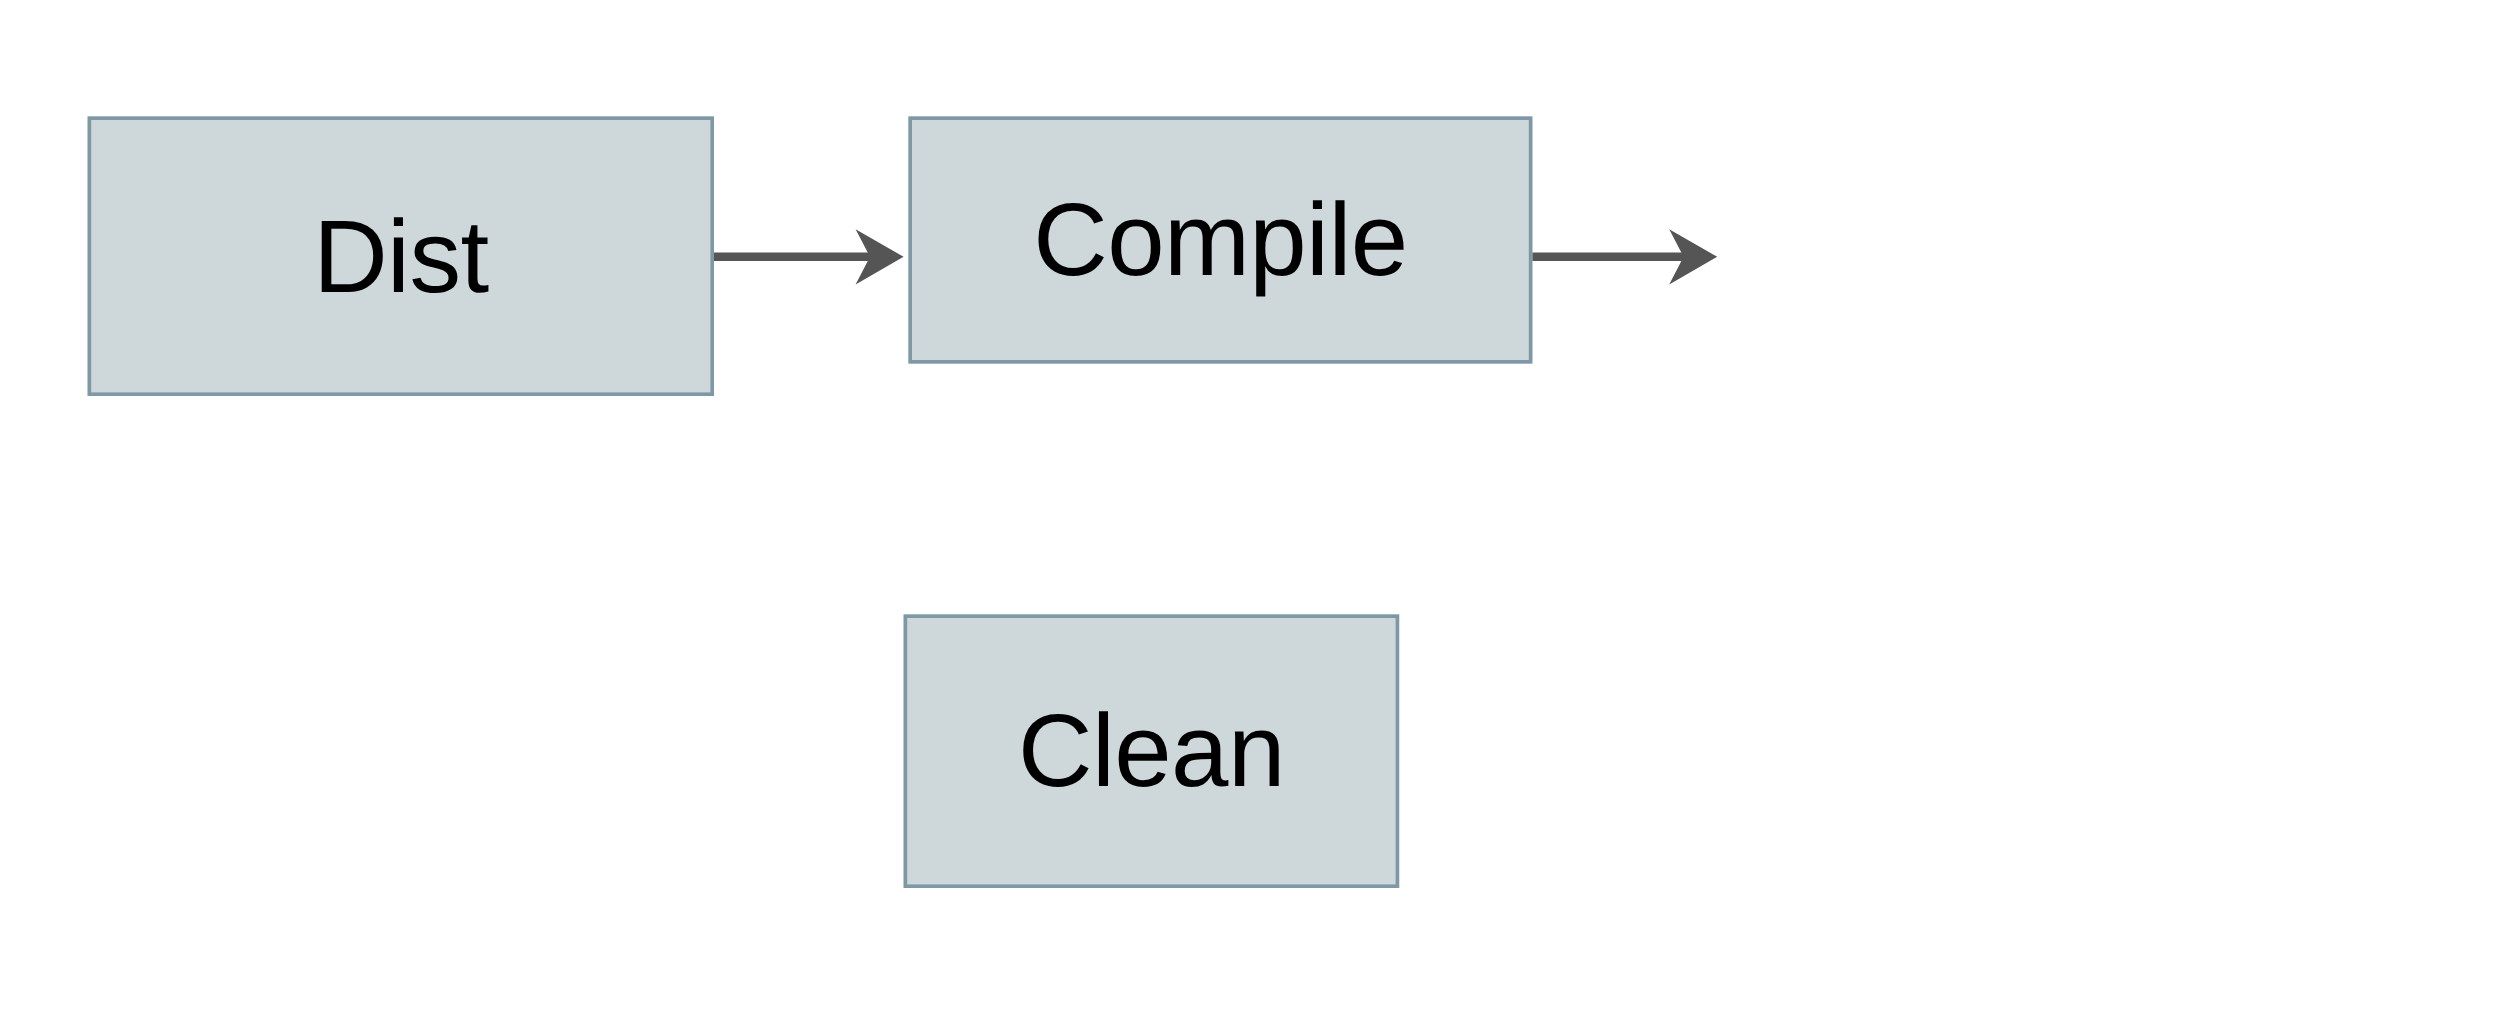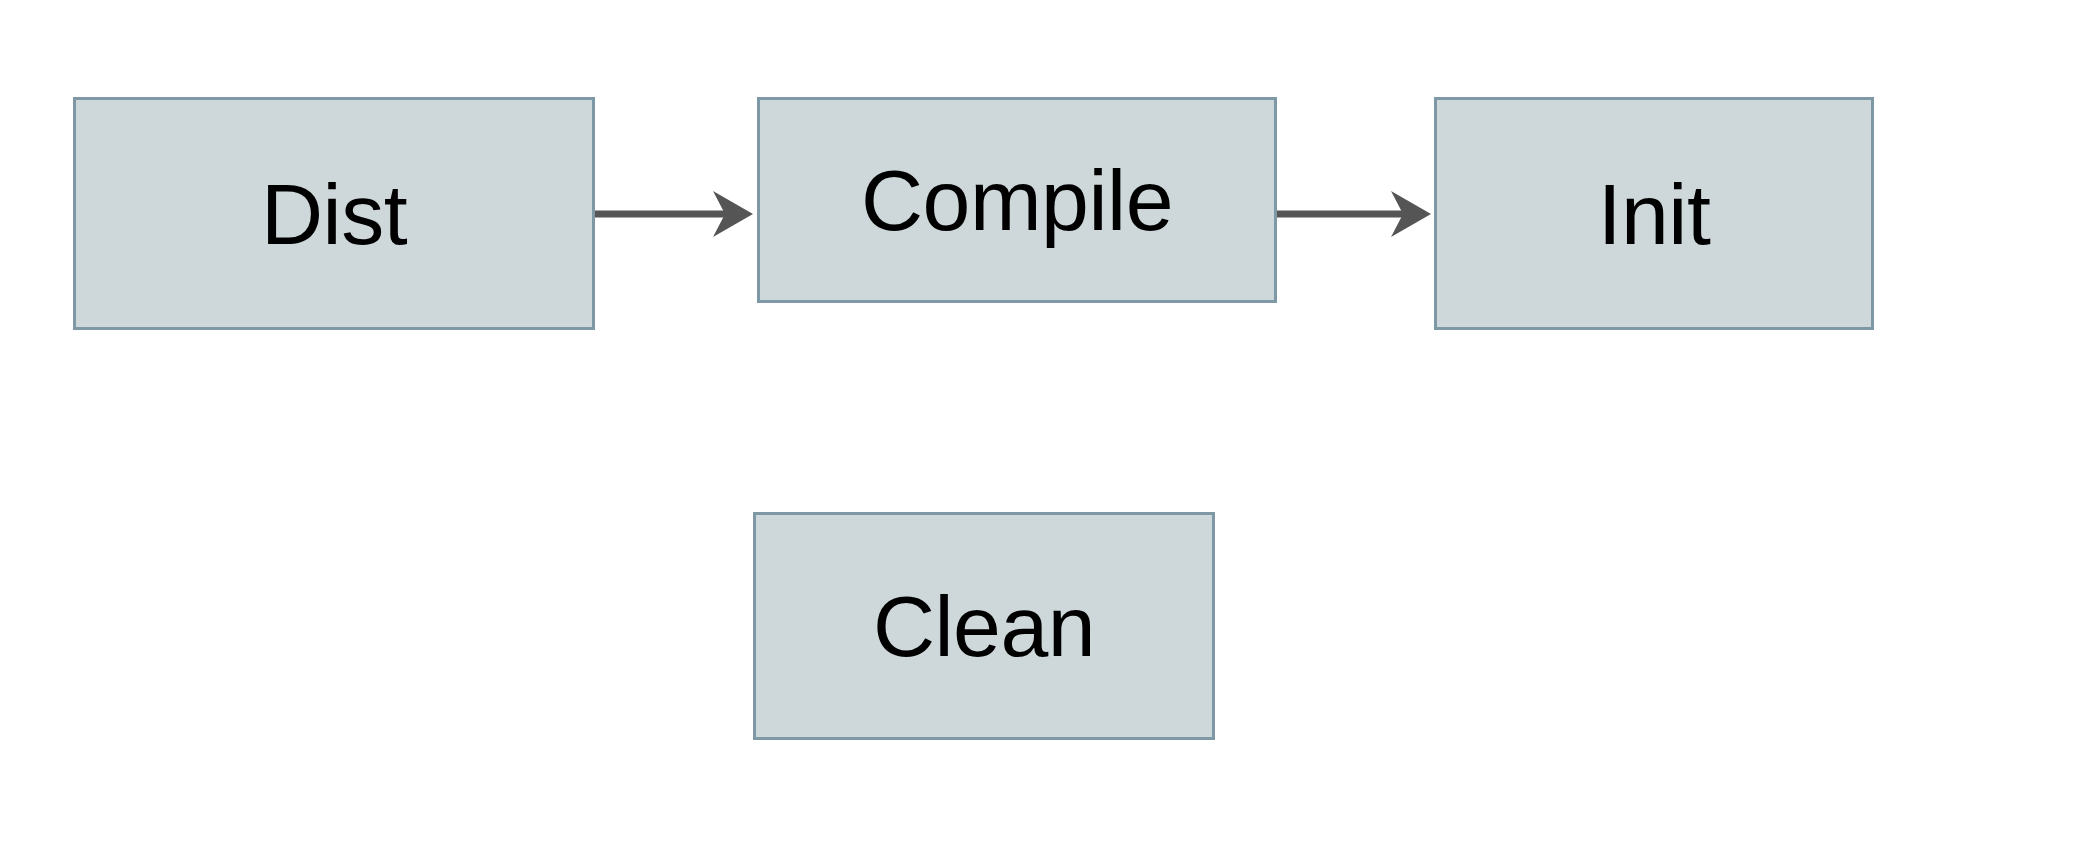--- a/index.html
+++ b/index.html
@@ -38,21 +38,21 @@
     line-height: 1;
     color: #000000;
     letter-spacing: -0.5px;
     white-space: nowrap;
     user-select: none;
   }
 
   #node-dist    { left: 73px;   top: 97px;  width: 522px; height: 233px; }
   #node-compile { left: 757px;  top: 97px;  width: 520px; height: 206px; }
   #node-init    { left: 1434px; top: 97px;  width: 440px; height: 233px; }
-  #node-clean   { left: 753px;  top: 512px; width: 462px; height: 228px; }
+  #node-clean   { left: 753px;  top: 512px; width: 413px; height: 228px; }
 
   
   .edge {
     position: absolute;
     z-index: 1;
     overflow: visible;
   }
   #edge-dist-compile { left: 585px;  top: 178px; width: 185px; height: 72px; }
   #edge-compile-init { left: 1267px; top: 178px; width: 180px; height: 72px; }
 </style>
@@ -72,21 +72,18 @@
   </svg>
 
   <div class="node" id="node-dist">
     <span class="node-label">Dist</span>
   </div>
 
   <div class="node" id="node-compile">
     <span class="node-label">Compile</span>
   </div>
 
-  <div class="node" id="node-init">
-    <span class="node-label">Init</span>
-  </div>
 
   <div class="node" id="node-clean">
     <span class="node-label">Clean</span>
   </div>
 
 </div>
 
 </body></html>

